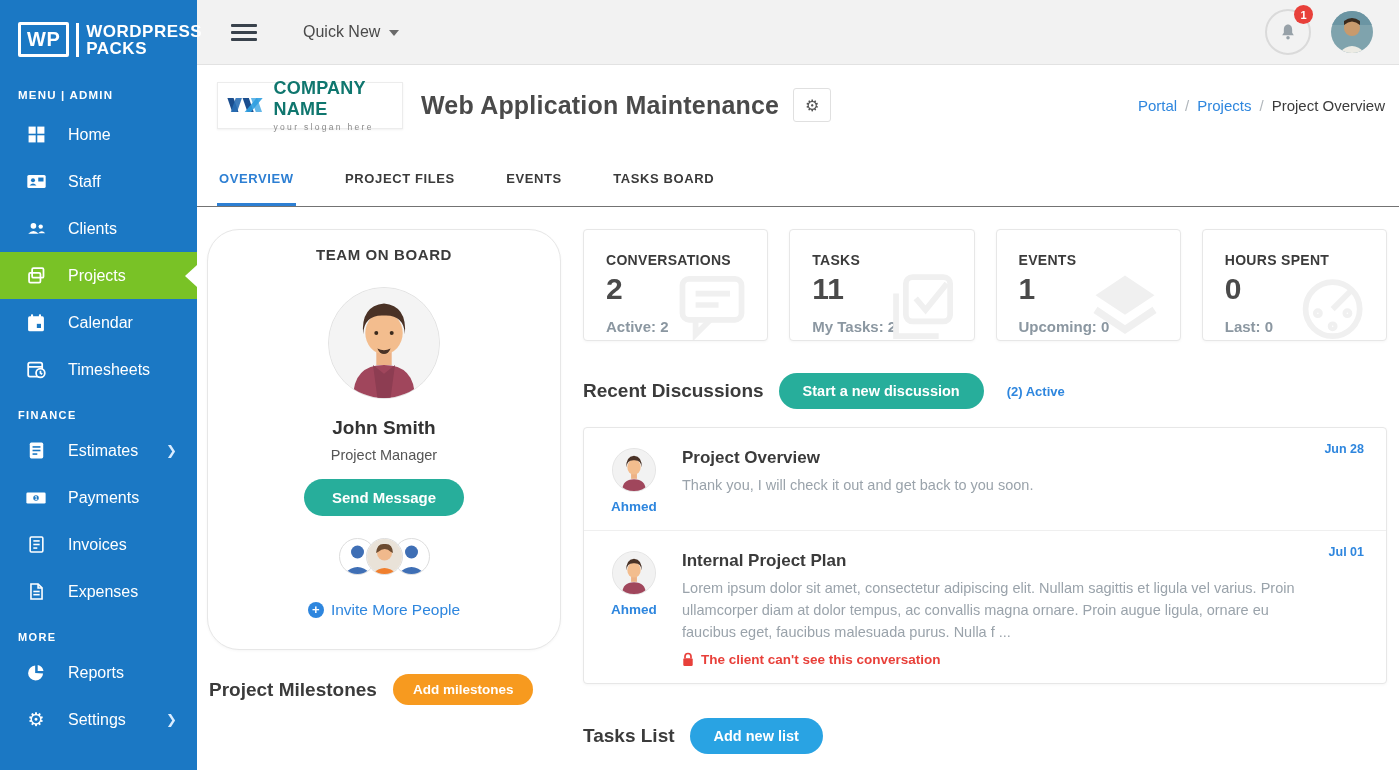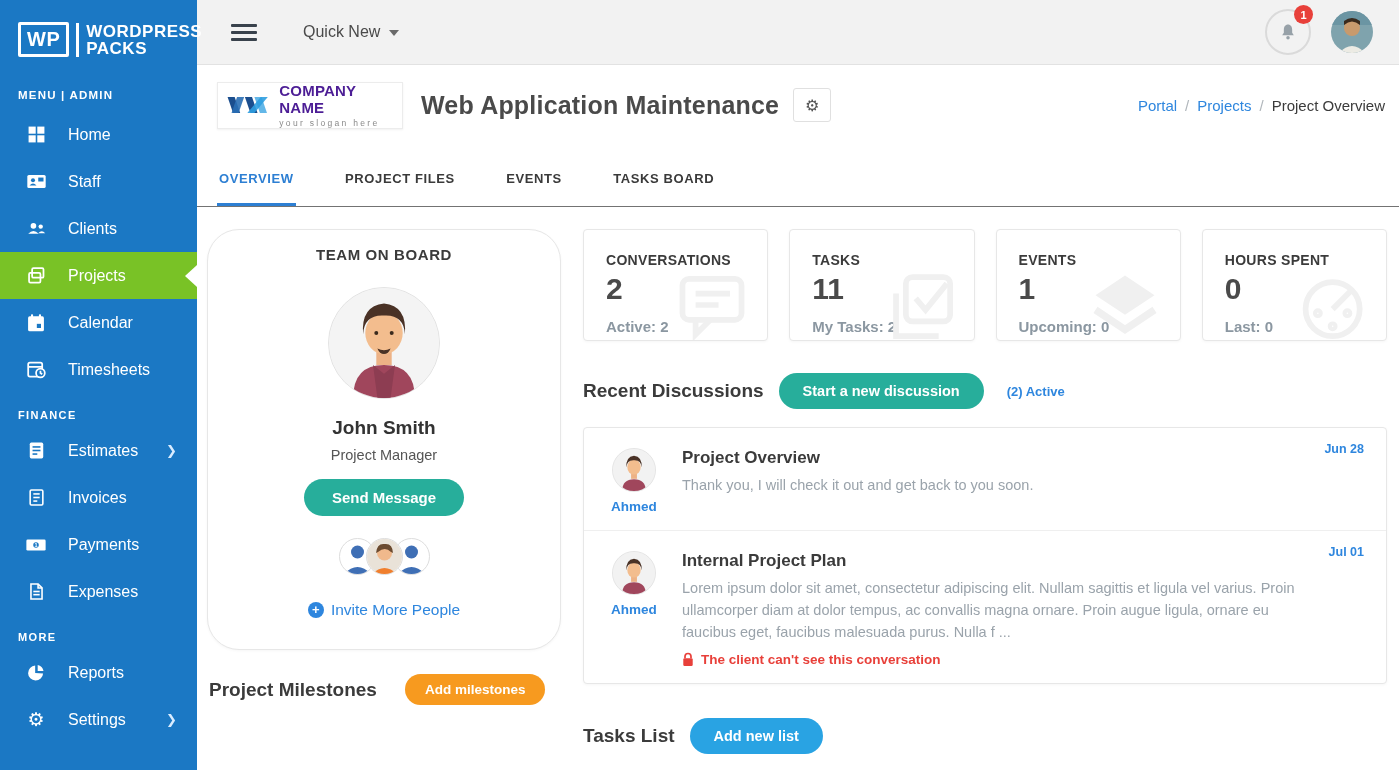--- a/index.html
+++ b/index.html
@@ -30,21 +30,21 @@
   .quicknew { margin-left:46px; font-size:16px; color:#4a4a4a; display:flex; align-items:center; cursor:pointer; }
   .caret { width:0; height:0; border-left:5px solid transparent; border-right:5px solid transparent; border-top:6px solid #6a6a6a; margin-left:9px; margin-top:2px; }
   .top-right { margin-left:auto; display:flex; align-items:center; gap:20px; }
   .bell-wrap { width:46px; height:46px; border:2px solid #dadada; border-radius:50%; position:relative; display:flex; align-items:center; justify-content:center; cursor:pointer; }
   .badge { position:absolute; top:-6px; right:-4px; min-width:19px; height:19px; background:#e8403a; border-radius:50%; color:#fff; font-size:11px; font-weight:bold; display:flex; align-items:center; justify-content:center; }
   .user-avatar { width:42px; height:42px; border-radius:50%; overflow:hidden; cursor:pointer; flex:none; }
 
   .pagehead { height:80px; display:flex; align-items:center; padding:0 14px 0 20px; background:#fff; }
   .company-box { width:186px; height:47px; background:#fff; border:1px solid #ececec; box-shadow:0 1px 2px rgba(0,0,0,.06); display:flex; align-items:center; padding:0 8px; flex:none; }
   .company-txt { margin-left:6px; }
-  .company-name { font-size:15px; font-weight:800; color:#4c1d95; letter-spacing:.2px; }
+  .company-name { font-size:18px; font-weight:800; color:#0f766e; letter-spacing:.2px; }
   .company-slogan { font-size:8.5px; color:#8a8a8a; letter-spacing:2.3px; margin-top:2px; }
   .page-title { margin-left:18px; font-size:25px; font-weight:bold; color:#4a4a4a; letter-spacing:.2px; }
   .title-gear { width:38px; height:34px; border:1px solid #e0e0e0; border-radius:3px; background:#fff; margin-left:14px; display:flex; align-items:center; justify-content:center; font-size:16px; color:#555; cursor:pointer; }
   .breadcrumb { margin-left:auto; font-size:15px; color:#9aa; display:flex; gap:8px; align-items:center; }
   .breadcrumb .bc-link { color:#2e86de; cursor:pointer; }
   .breadcrumb .bc-sep { color:#b0b6bb; }
   .breadcrumb .bc-cur { color:#3b3b3b; }
 
   .tabsbar { border-bottom:1px solid #737373; padding-left:20px; background:#fff; }
   .tab { display:inline-block; margin-right:43px; padding:26px 2px 20px; font-size:13px; font-weight:bold; letter-spacing:.6px; color:#3a3a3a; cursor:pointer; }
@@ -66,21 +66,21 @@
   .btn-orange { background:#f79a1f; }
   .btn-blue { background:#29a3e3; }
   .send-btn { margin-top:16px; font-size:15px; padding:10px 28px; }
   .minis { margin-top:22px; display:flex; justify-content:center; }
   .mini { width:37px; height:37px; border-radius:50%; border:1px solid #ddd; background:#fff; overflow:hidden; margin:0 -5px; position:relative; }
   .mini.mid { z-index:2; }
   .invite { margin-top:26px; display:flex; align-items:center; justify-content:center; gap:7px; color:#2e86de; font-size:15.5px; cursor:pointer; }
   .plus-circle { width:16px; height:16px; border-radius:50%; background:#2e86de; color:#fff; font-size:13px; font-weight:bold; line-height:15px; text-align:center; }
 
   
-  .mile-head { margin-top:24px; display:flex; align-items:center; gap:28px; padding-left:2px; }
+  .mile-head { margin-top:24px; display:flex; align-items:center; gap:16px; padding-left:2px; }
   .section-h { font-size:19px; font-weight:800; color:#3b3b3b; }
   .mile-btn { font-size:13.5px; padding:8px 20px; }
   .mile-body { margin-top:16px; border-top:1px solid #ededed; padding-top:14px; }
   .slide-label { text-align:center; font-size:11.5px; color:#98a2aa; letter-spacing:2px; }
 
   
   .stats-row { display:flex; gap:21px; }
   .stat-card { flex:1; height:112px; padding:22px 22px; position:relative; overflow:hidden; }
   .stat-label { font-size:14px; font-weight:800; color:#3b3b3b; letter-spacing:.3px; }
   .stat-value { font-size:30px; font-weight:800; color:#4a4a4a; margin-top:4px; }
@@ -200,39 +200,39 @@
           <rect x="7" y="11" width="10" height="2" fill="#1b78c4"></rect>
           <rect x="7" y="15.5" width="6" height="2" fill="#1b78c4"></rect>
         </svg>
     </span>
     <span class="slabel">Estimates</span>
     <span class="chev">❯</span>
   </div>
 
   <div class="side-item">
     <span class="sicon">
+      <svg width="22" height="22" viewBox="0 0 24 24">
+          <rect x="1.5" y="6" width="21" height="12" rx="1.5" fill="#fff"></rect>
+          <circle cx="12" cy="12" r="3" fill="#1b78c4"></circle>
+          <text x="12" y="14.5" font-size="6" fill="#fff" text-anchor="middle" font-weight="bold">1</text>
+        </svg>
+    </span>
+    <span class="slabel">Payments</span>
+  </div>
+
+  <div class="side-item">
+    <span class="sicon">
       <svg width="19" height="19" viewBox="0 0 24 24" fill="none" stroke="#fff" stroke-width="2">
           <rect x="4" y="2.5" width="16" height="19" rx="1.5"></rect>
           <line x1="8" y1="7.5" x2="16" y2="7.5"></line>
           <line x1="8" y1="12" x2="16" y2="12"></line>
           <line x1="8" y1="16.5" x2="13" y2="16.5"></line>
         </svg>
     </span>
     <span class="slabel">Invoices</span>
-  </div>
-
-  <div class="side-item">
-    <span class="sicon">
-      <svg width="22" height="22" viewBox="0 0 24 24">
-          <rect x="1.5" y="6" width="21" height="12" rx="1.5" fill="#fff"></rect>
-          <circle cx="12" cy="12" r="3" fill="#1b78c4"></circle>
-          <text x="12" y="14.5" font-size="6" fill="#fff" text-anchor="middle" font-weight="bold">1</text>
-        </svg>
-    </span>
-    <span class="slabel">Payments</span>
   </div>
 
   <div class="side-item">
     <span class="sicon">
       <svg width="19" height="19" viewBox="0 0 24 24" fill="none" stroke="#fff" stroke-width="2">
           <path d="M5 2.5 h9 l5 5 v14 h-14 z"></path>
           <path d="M14 2.5 v5 h5"></path>
           <line x1="8" y1="12" x2="16" y2="12"></line>
           <line x1="8" y1="16" x2="16" y2="16"></line>
         </svg>

